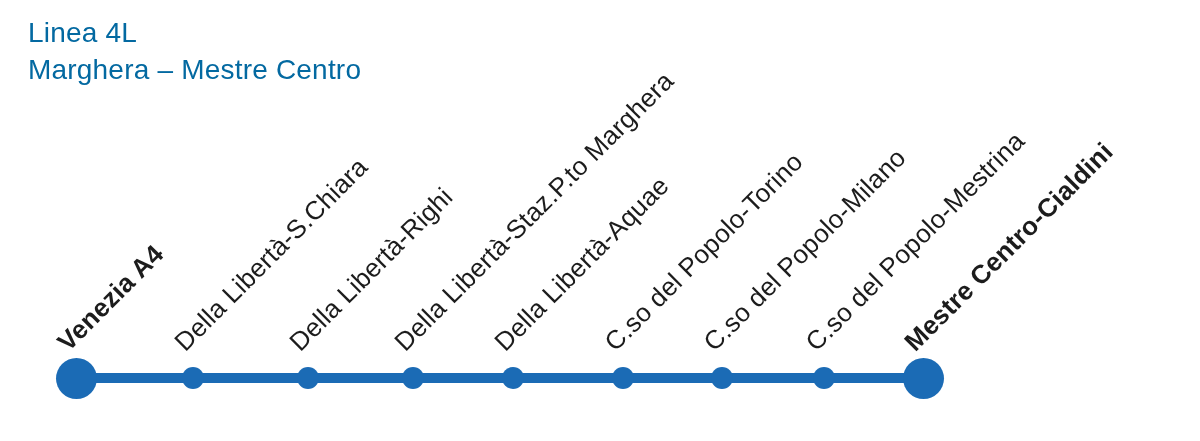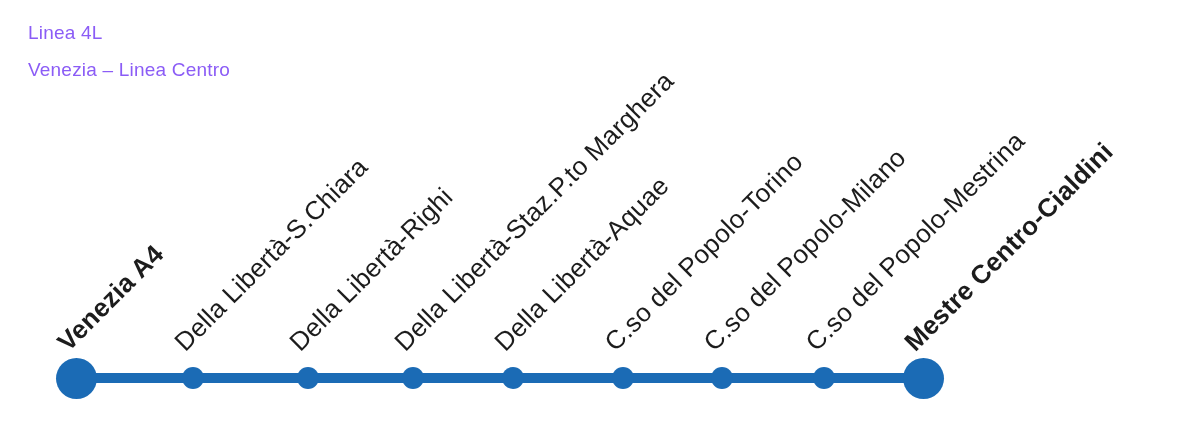--- a/index.html
+++ b/index.html
@@ -12,22 +12,22 @@
     width: 1200px;
     height: 441px;
     background: #ffffff;
     overflow: hidden;
     font-family: "Liberation Sans", sans-serif;
   }
   .title-block {
     position: absolute;
     left: 28px;
     top: 14px;
-    color: #8b5cf6;
-    font-size: 19px;
+    color: #0369a1;
+    font-size: 28px;
     line-height: 37px;
     letter-spacing: 0.2px;
   }
   .route-line {
     position: absolute;
     height: 10px;
     border-radius: 5px;
   }
   .station-dot {
     position: absolute;
@@ -46,21 +46,21 @@
     font-weight: bold;
   }
 </style>
 </head>
 <body>
 
 <div class="canvas">
 
   <div class="title-block">
     <div>Linea 4L</div>
-    <div>Venezia – Linea Centro</div>
+    <div>Marghera – Mestre Centro</div>
   </div>
 
   <div id="route">
       <div class="route-line" style="left: 76px; top: 373px; width: 847px; background: rgb(27, 107, 181);"></div>
       <div class="station-dot" style="left: 55.5px; top: 357.5px; width: 41px; height: 41px; background: rgb(27, 107, 181);"></div>
       <div class="station-label terminus" style="left: 72px; bottom: 85px; color: rgb(28, 28, 28); transform: rotate(-45deg);">Venezia A4</div>
       <div class="station-dot" style="left: 182px; top: 367px; width: 22px; height: 22px; background: rgb(27, 107, 181);"></div>
       <div class="station-label" style="left: 189px; bottom: 85px; color: rgb(28, 28, 28); transform: rotate(-45deg);">Della Libertà-S.Chiara</div>
       <div class="station-dot" style="left: 297px; top: 367px; width: 22px; height: 22px; background: rgb(27, 107, 181);"></div>
       <div class="station-label" style="left: 304px; bottom: 85px; color: rgb(28, 28, 28); transform: rotate(-45deg);">Della Libertà-Righi</div>

